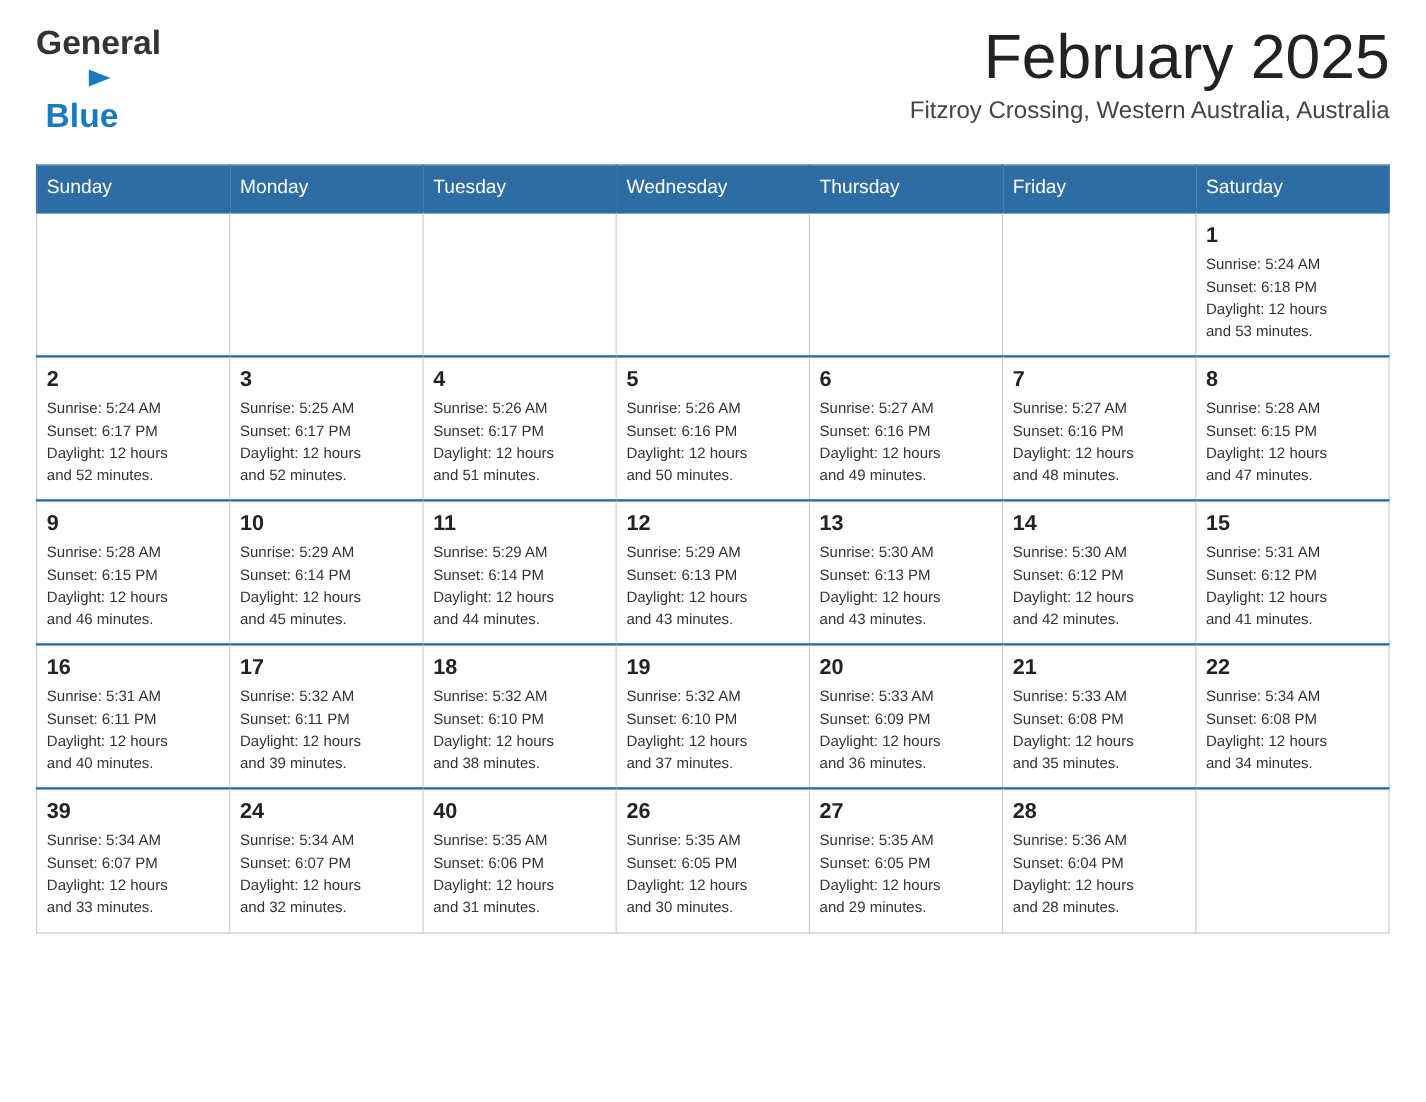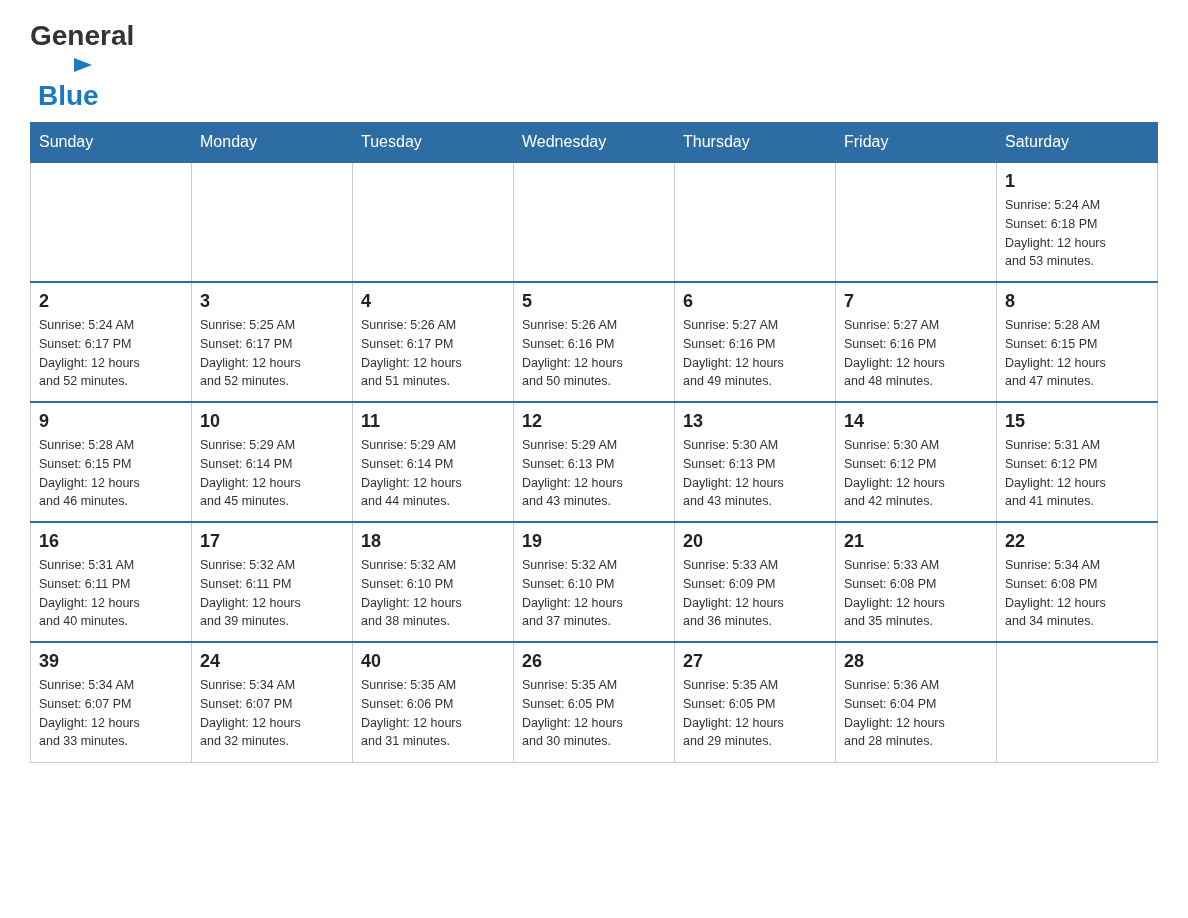--- a/index.html
+++ b/index.html
@@ -26,21 +26,21 @@
       line-height: 1.1;
     }
     .location-subtitle {
       font-size: 20px;
       color: #444;
       margin-top: 4px;
     }
     .calendar {
       width: 100%;
       border-collapse: collapse;
-      margin-top: 10px;
+      margin-top: 24px;
     }
     .calendar th {
       background-color: #2e6da4;
       color: #fff;
       padding: 10px 8px;
       font-size: 16px;
       font-weight: normal;
       text-align: left;
       border: 1px solid #2e6da4;
     }
@@ -100,20 +100,24 @@
       <span style="display:inline-block;margin-left:2px;margin-top:2px;">
         <svg width="22" height="22" viewBox="0 0 22 22">
             <polygon points="2,4 20,11 2,18" fill="#1a7abf"></polygon>
           </svg>
       </span>
     </div>
     <div class="logo-line2">
       <span style="font-size:28px;font-weight:bold;color:#1a7abf;margin-left:4px;">Blue</span>
     </div>
   </div>
+  <div class="title-section">
+    <div class="month-title">February 2025</div>
+    <div class="location-subtitle">Fitzroy Crossing, Western Australia, Australia</div>
+  </div>
 </div>
 
 <table class="calendar">
   <thead>
     <tr>
     <th>Sunday</th>
         <th>Monday</th>
         <th>Tuesday</th>
         <th>Wednesday</th>
         <th>Thursday</th>

